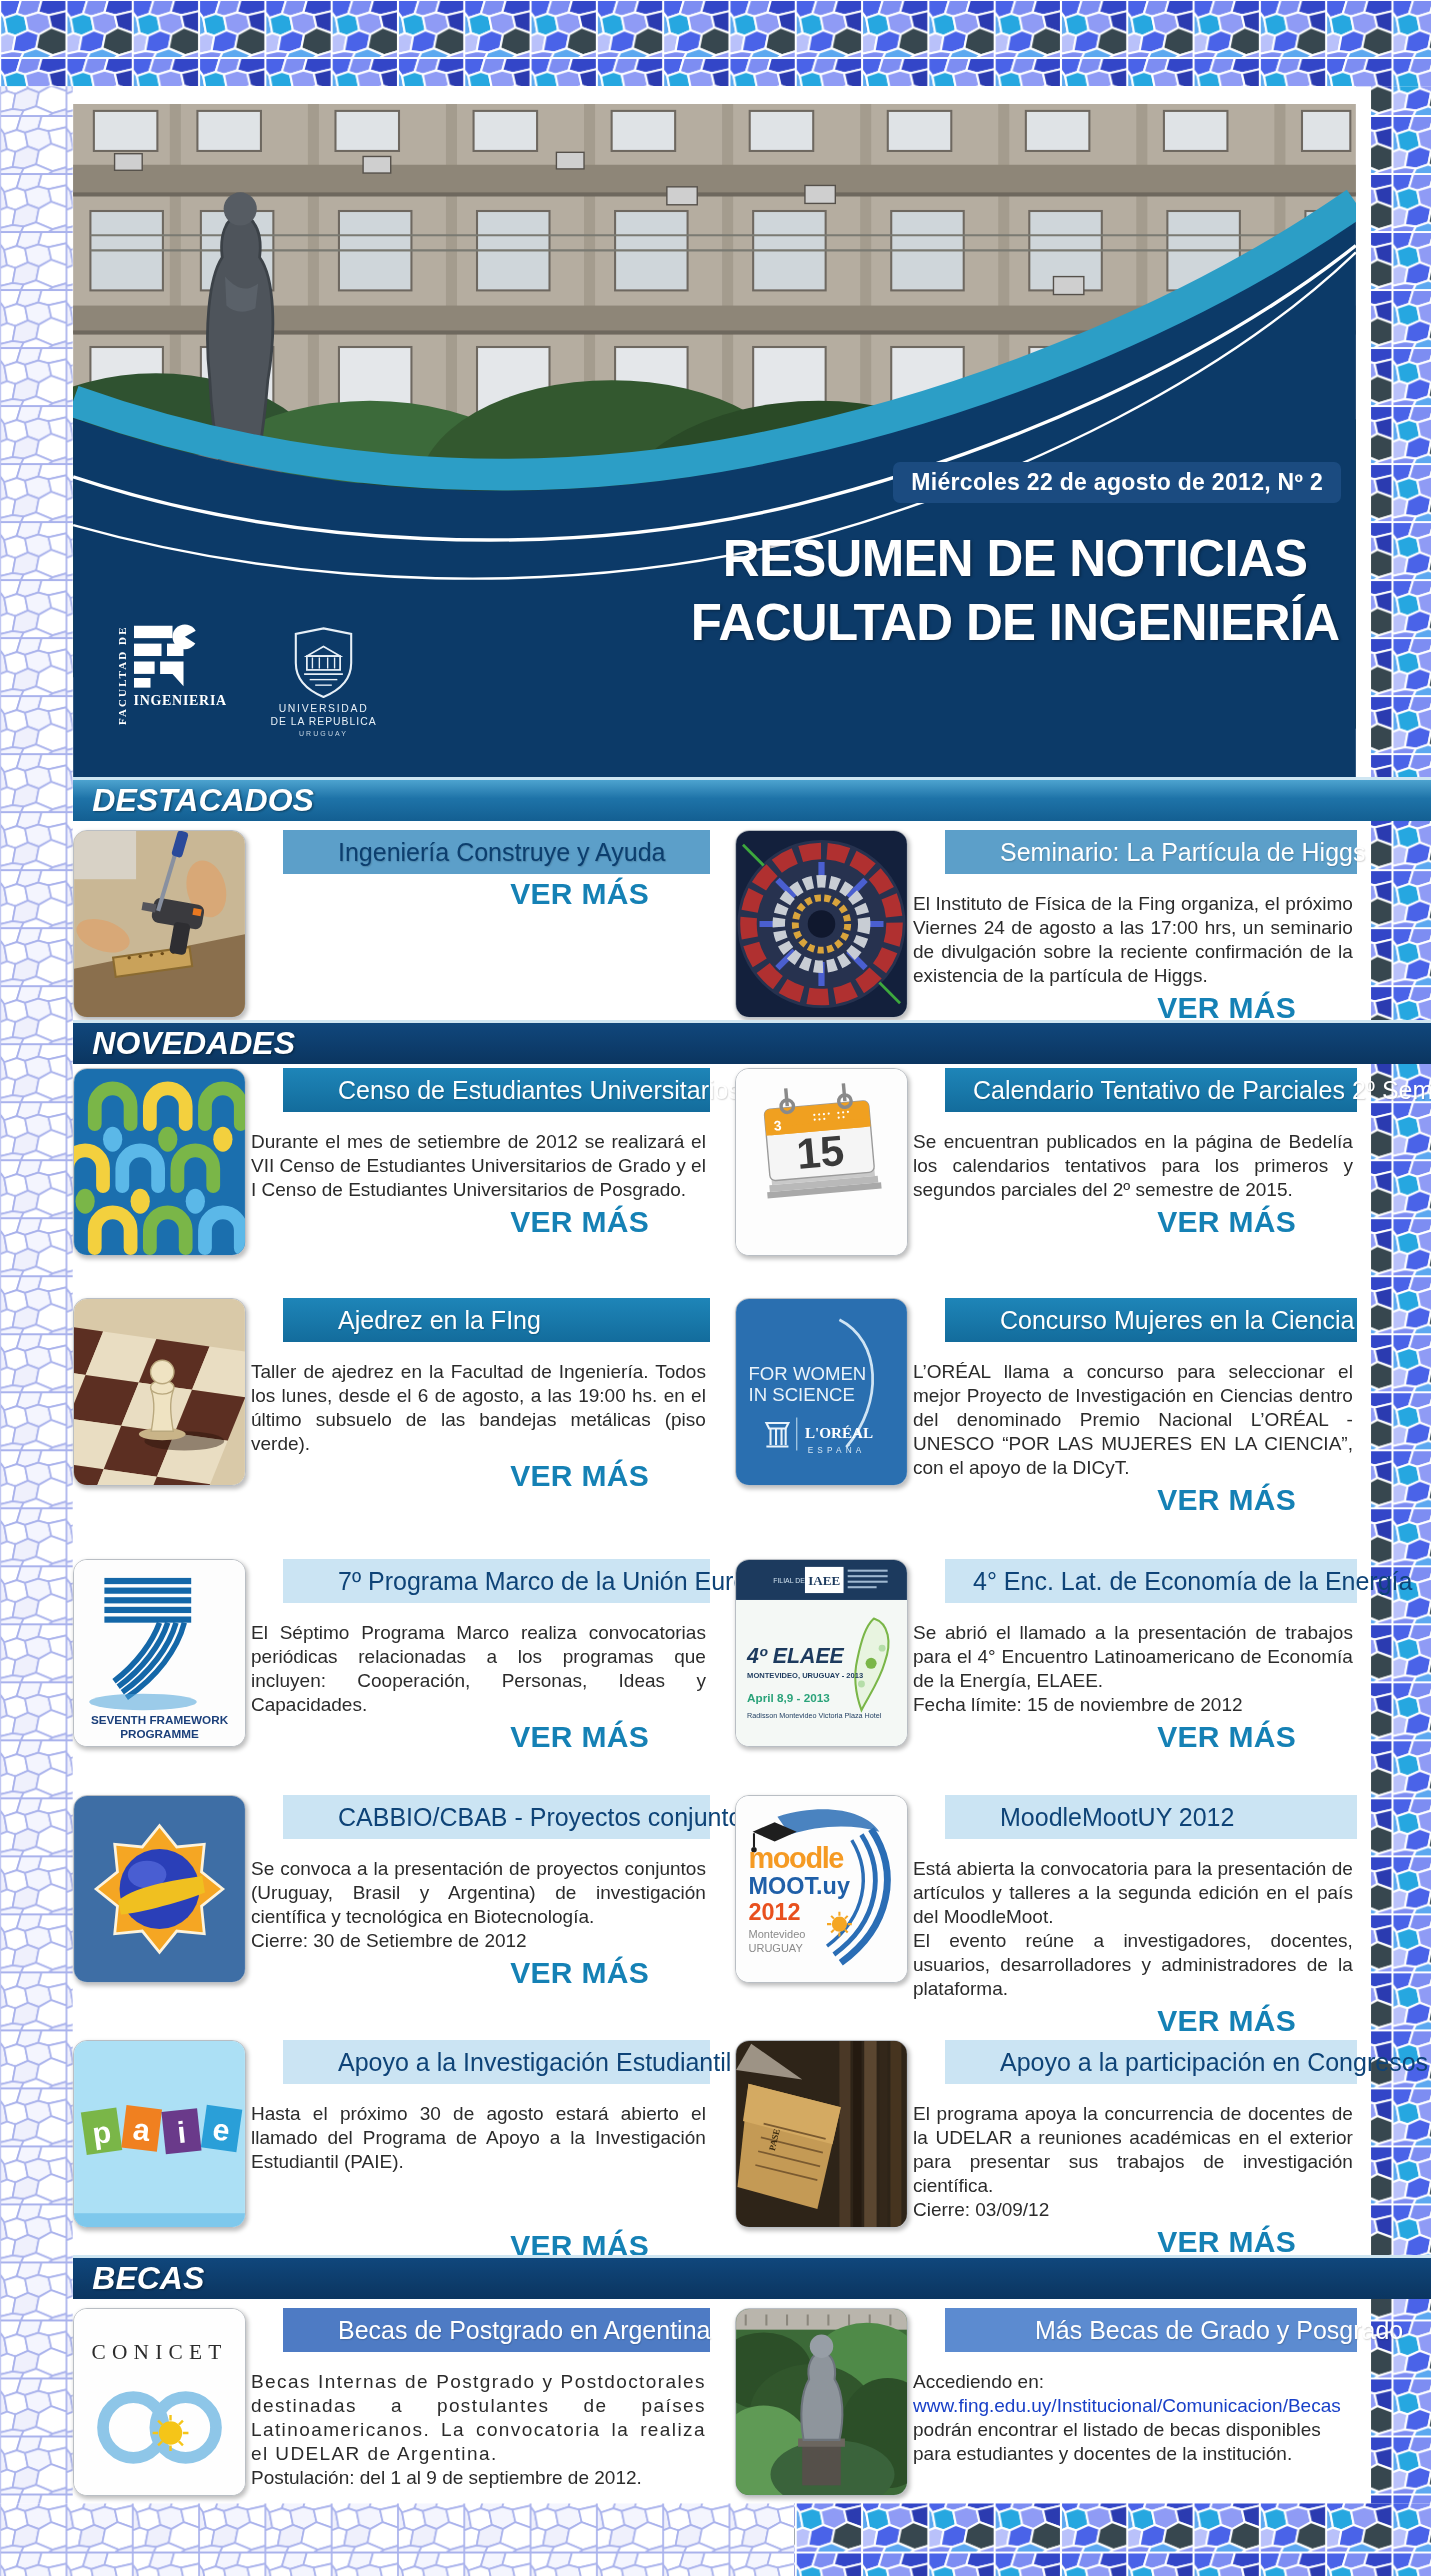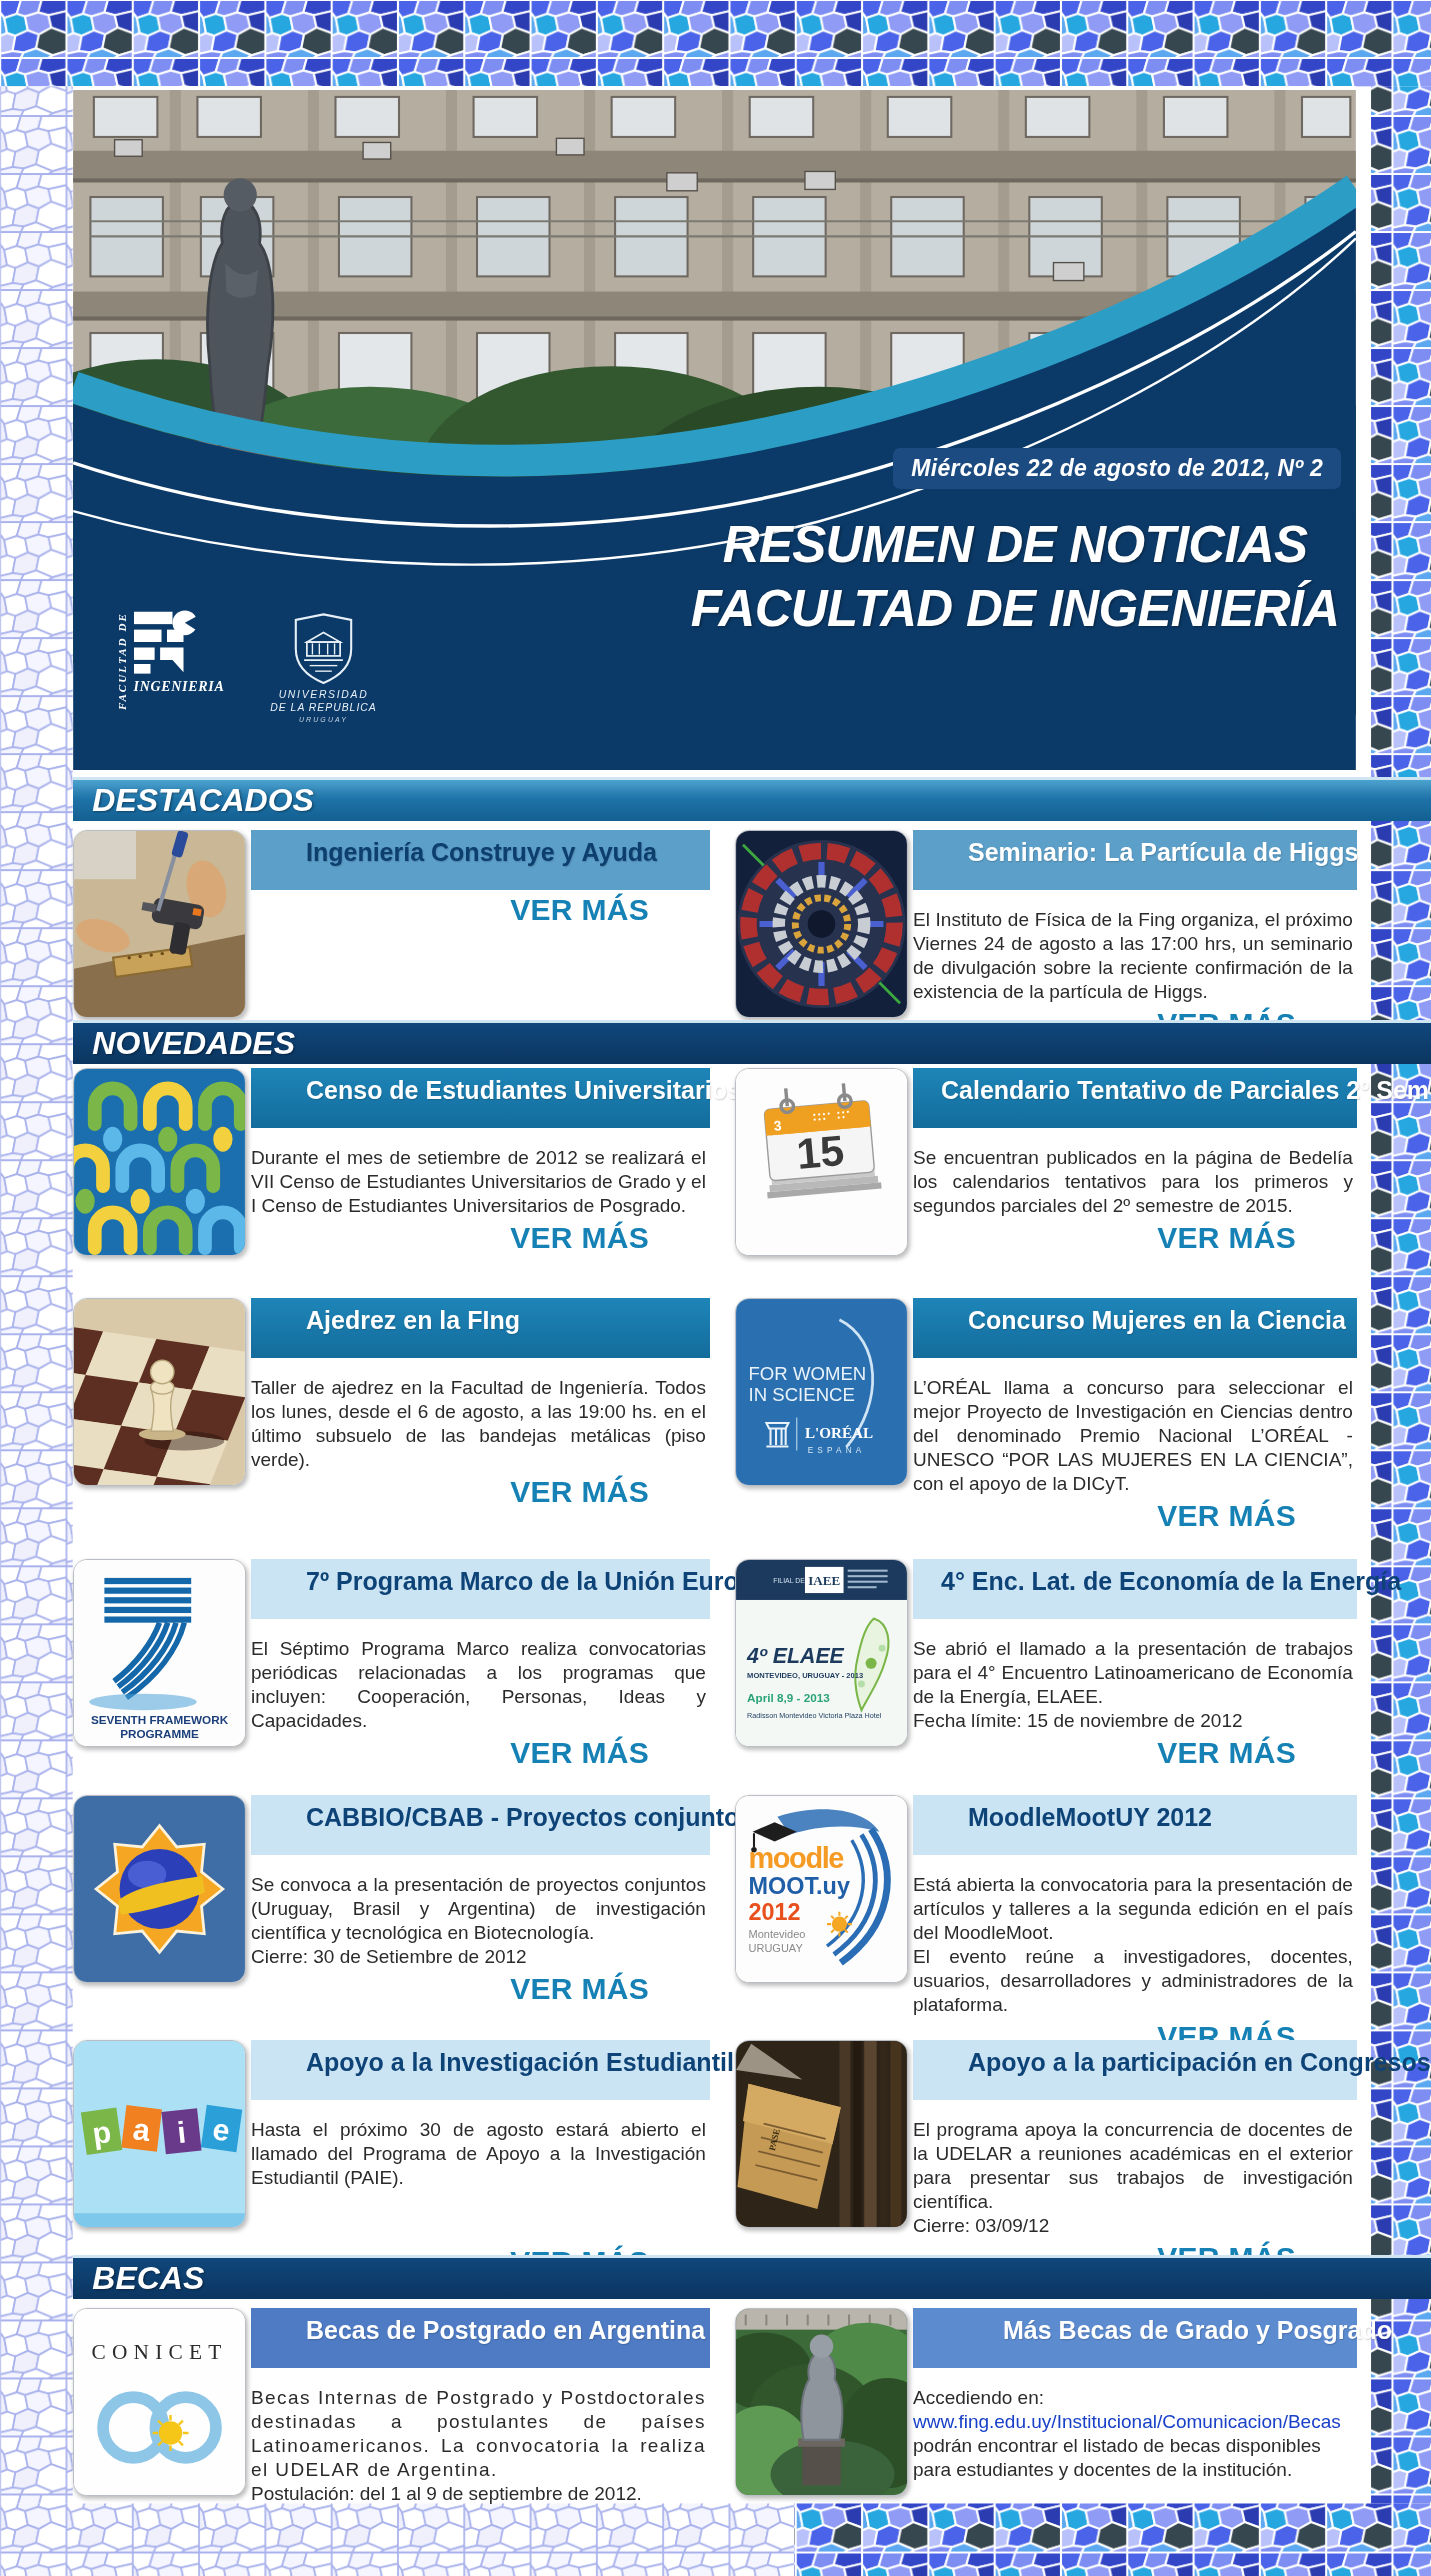--- a/index.html
+++ b/index.html
@@ -5,21 +5,21 @@
   html,body{margin:0;padding:0;background:#fff;}
   body{width:1432px;height:2576px;position:relative;overflow:hidden;
        font-family:"Liberation Sans",sans-serif;}
   svg{display:block;}
   
   #mosaic-frame{position:absolute;left:0;top:0;width:1432px;height:2576px;z-index:0;}
   
   #content{position:absolute;left:73px;top:86px;width:1283px;height:2417px;
            background:#fff;z-index:1;}
   
-  #header{position:absolute;left:0;top:4px;width:1283px;height:872px;font-style:italic;}
+  #header{position:absolute;left:0;top:18px;width:1283px;height:872px;}
   #header-art{position:absolute;left:0;top:0;}
   .date-band{position:absolute;right:15px;top:358px;background:#1B4B80;
              border-radius:7px;padding:7px 18px;color:#fff;font-size:23px;
              font-weight:bold;letter-spacing:0.3px;}
   .headline{position:absolute;right:16.6px;top:423px;text-align:center;color:#fff;
             font-weight:bold;font-size:51px;line-height:1.26;letter-spacing:-0.7px;
             text-shadow:1.4px 1.4px 2.8px rgba(0,0,0,.35);}
   .logo-fing{position:absolute;left:43px;top:519px;display:flex;align-items:flex-start;color:#fff;}
   .fing-vert{writing-mode:vertical-rl;transform:rotate(180deg);
              font-family:"Liberation Serif",serif;font-size:11px;font-weight:bold;
@@ -41,23 +41,23 @@
             text-shadow:1.4px 1.4px 2.1px rgba(0,0,0,.35);}
   .bar-light{background:#ABD7ED;color:#0C3E6E;border-top:3.5px solid #e4f2fa;}
   
   .article{position:absolute;width:637px;}
   .article.right{left:662px;width:622px;}
   .article.left{left:0;}
   .thumb{position:absolute;left:0;top:0;width:171px;height:186px;border-radius:14px;
          overflow:hidden;border:1.4px solid #b9bec4;box-shadow:1.4px 2.1px 4.1px rgba(0,0,0,.25);
          background:#fff;}
   .art-body{margin-left:178px;}
-  .title-bar{height:60px;line-height:44px;font-size:25px;font-weight:bold;
+  .title-bar{height:44px;line-height:44px;font-size:25px;font-weight:normal;
              padding-left:55px;box-sizing:border-box;white-space:nowrap;
-             text-shadow:0.7px 0.7px 1.4px rgba(0,0,0,.18);}
+             text-shadow:0.7px 0.7px 1.4px rgba(0,0,0,.18);margin-left:32px;}
   .tb-med{background:#5C9FC9;}
   .tb-med.dark-text{color:#0C3E6E;}
   .tb-med.white-text{color:#fff;}
   .tb-teal{background:linear-gradient(180deg,#1E85B8 0%,#136C9C 100%);color:#fff;}
   .tb-pale{background:#CBE4F3;color:#0E4377;text-shadow:none;}
   .tb-roy1{background:#4E7BC4;color:#fff;}
   .tb-roy2{background:#5C8BD0;color:#fff;}
   .para{margin-top:18px;font-size:19px;line-height:24px;color:#2b2b2b;
         text-align:justify;padding-right:4.1px;}
   .para2{font-size:19px;line-height:24px;color:#2b2b2b;text-align:left;}

